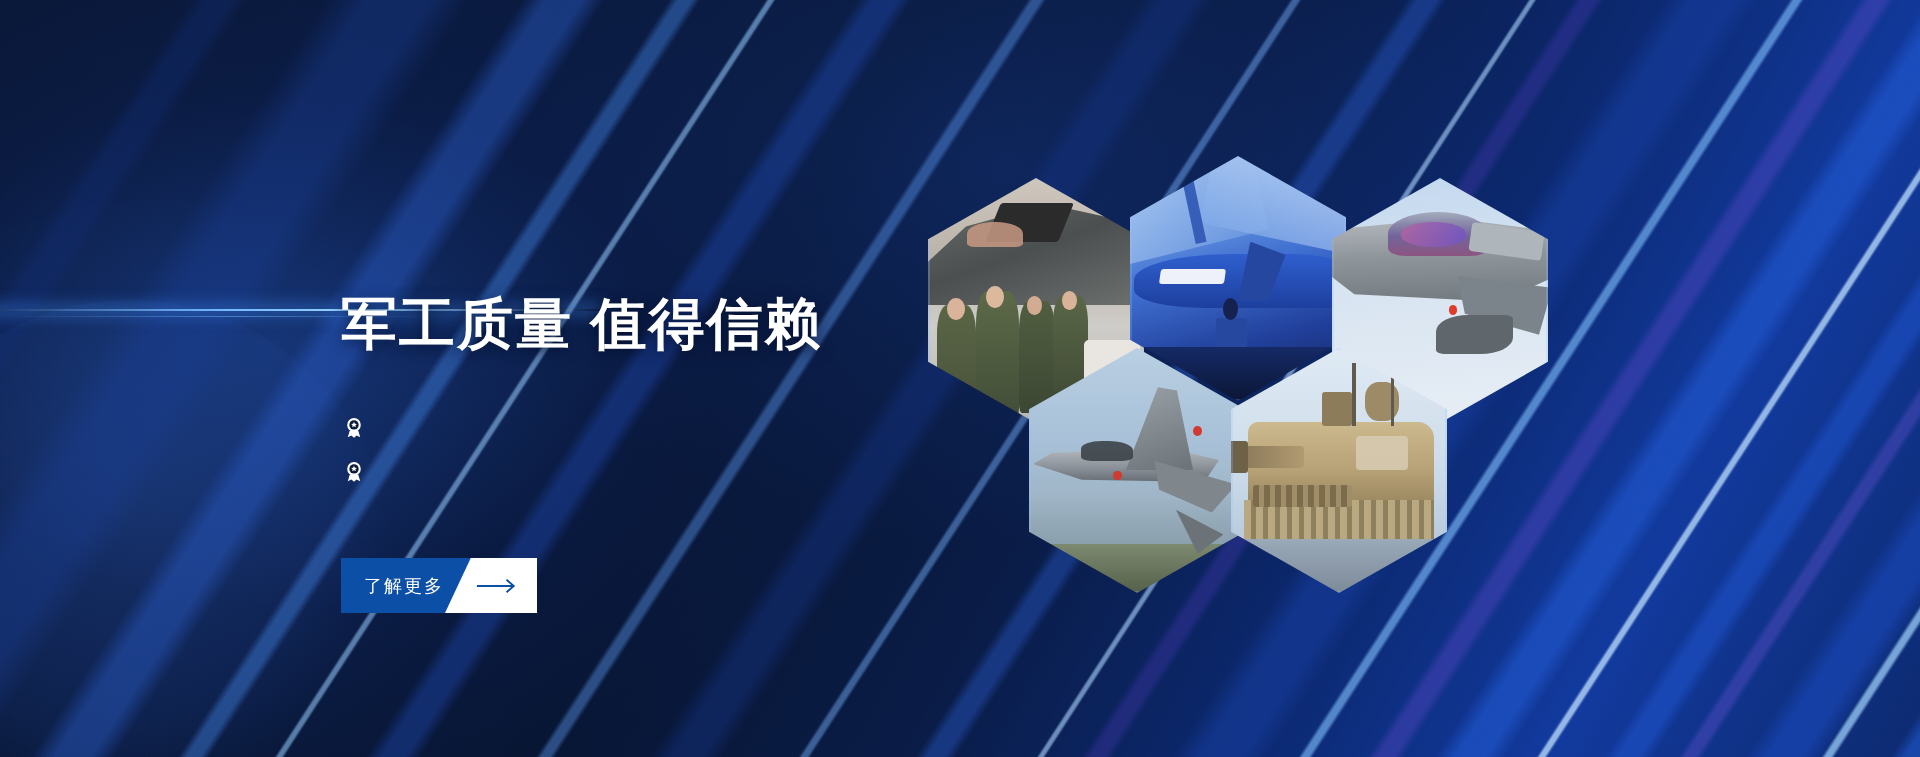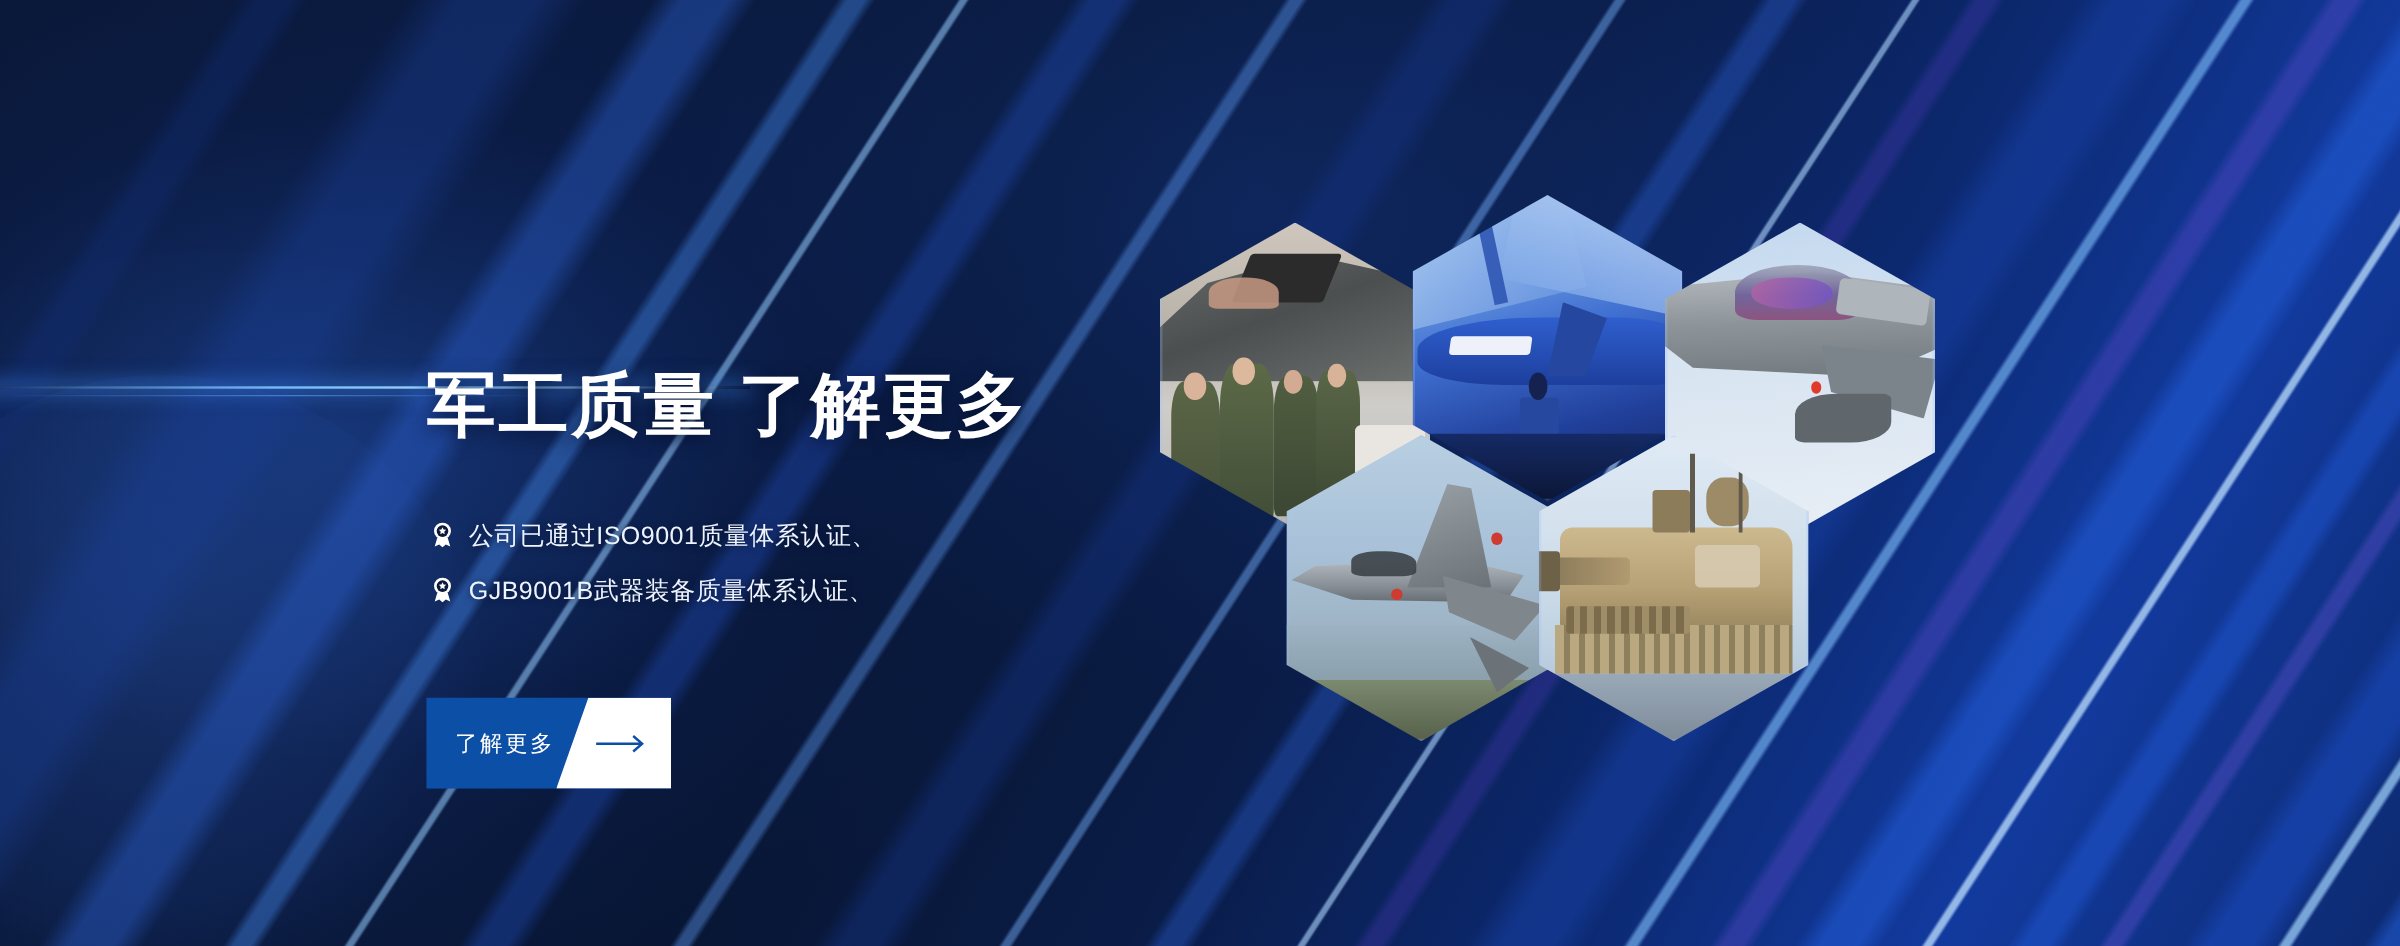--- a/index.html
+++ b/index.html
@@ -71,21 +71,21 @@
     display:flex; align-items:center; height:44px;
     color:#eef4ff; font-size:20px; letter-spacing:0.4px; white-space:nowrap;
     text-shadow:0 1px 6px rgba(0,12,40,0.6);
   }
   .bullet .ico{
     width:22px; height:22px; margin-right:10px; flex:0 0 22px;
     display:block;
   }
 
   .btn{
-    position:absolute; left:0; top:558px; width:196px; height:73px;
+    position:absolute; left:0; top:558px; width:196px; height:55px;
     overflow:hidden; cursor:pointer;
   }
   .btn .fill{ position:absolute; inset:0; background:#0c4fa6; }
   .btn .wedge{
     position:absolute; right:0; top:0; width:92px; height:100%;
     background:#ffffff;
     clip-path:polygon(28% 0, 100% 0, 100% 100%, 0 100%);
   }
   .btn .lbl{
     position:absolute; left:23px; top:0; height:100%;
@@ -218,46 +218,44 @@
         <div style="position:absolute;left:6%;top:62%;width:88%;height:16%;background:repeating-linear-gradient(90deg,#b9a880 0 7px,#8e7f5d 7px 12px)"></div>
         <div style="position:absolute;left:10%;top:56%;width:46%;height:9%;background:repeating-linear-gradient(90deg,#7d6c4c 0 6px,#a08e68 6px 11px);border-radius:3px"></div>
         <div style="position:absolute;left:0;top:78%;width:100%;height:22%;background:linear-gradient(180deg,#9aa9b8,#7d8b99)"></div>
         <div class="hexedge"></div>
       </div>
     </div>
 
   <div class="content">
 
 
-    <div class="headline">军工质量 了解更多</div>
+    <div class="headline">军工质量 值得信赖</div>
 
     <div class="bullets">
 
       <div class="bullet">
         <span class="ico">
           <svg viewBox="0 0 24 24" width="22" height="22">
             <path fill="#ffffff" d="M7.4 14.6 L5.2 22 L9.1 20.3 L12 22.6 L14.9 20.3 L18.8 22 L16.6 14.6 Z"></path>
             <circle cx="12" cy="8.6" r="7.4" fill="#ffffff"></circle>
             <circle cx="12" cy="8.6" r="5.1" fill="#0b1a3a"></circle>
             <path fill="#ffffff" d="M12 5.2 l0.95 2.05 2.25 0.27 -1.67 1.54 0.44 2.23 -1.97 -1.12 -1.97 1.12 0.44 -2.23 -1.67 -1.54 2.25 -0.27 Z"></path>
           </svg>
         </span>
-        <span>公司已通过ISO9001质量体系认证、</span>
       </div>
 
       <div class="bullet">
         <span class="ico">
           <svg viewBox="0 0 24 24" width="22" height="22">
             <path fill="#ffffff" d="M7.4 14.6 L5.2 22 L9.1 20.3 L12 22.6 L14.9 20.3 L18.8 22 L16.6 14.6 Z"></path>
             <circle cx="12" cy="8.6" r="7.4" fill="#ffffff"></circle>
             <circle cx="12" cy="8.6" r="5.1" fill="#0b1a3a"></circle>
             <path fill="#ffffff" d="M12 5.2 l0.95 2.05 2.25 0.27 -1.67 1.54 0.44 2.23 -1.97 -1.12 -1.97 1.12 0.44 -2.23 -1.67 -1.54 2.25 -0.27 Z"></path>
           </svg>
         </span>
-        <span>GJB9001B武器装备质量体系认证、</span>
       </div>
 
 
     </div>
 
     <div class="btn">
       <div class="fill"></div>
       <div class="wedge"></div>
       <div class="lbl">了解更多</div>
       <div class="arw">

